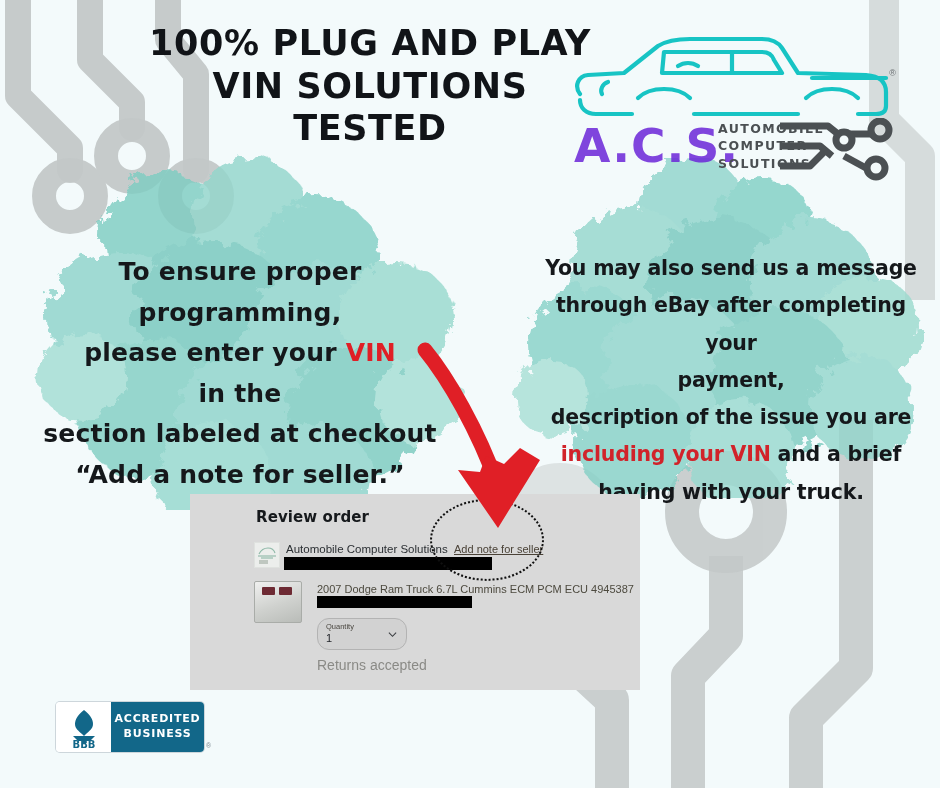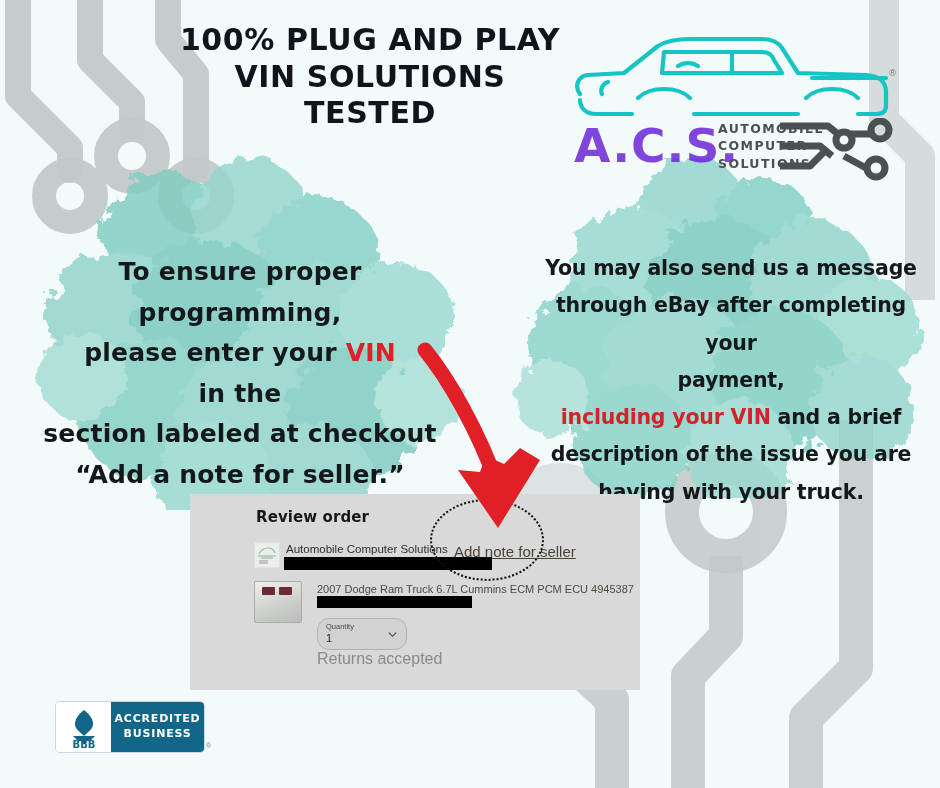--- a/index.html
+++ b/index.html
@@ -16,21 +16,21 @@
 
   
   .splash{position:absolute;pointer-events:none;}
 
   
   .headline{
     position:absolute;left:110px;top:22px;width:520px;
     text-align:center;
     font-family:"DejaVu Sans",sans-serif;
     font-weight:bold;
-    font-size:30px;
+    font-size:35px;
     line-height:1.22;
     letter-spacing:0.6px;
     color:#111418;
   }
   .headline div{white-space:nowrap;}
 
   
   .logo{position:absolute;left:566px;top:32px;width:336px;height:140px;}
   .logo-acs{
     position:absolute;left:8px;top:86px;
@@ -84,21 +84,21 @@
   .seller-avatar{
     position:absolute;left:0;top:1px;width:26px;height:26px;
     background:#eceeec;border:1px solid #dfe2df;box-sizing:border-box;
   }
   .seller-name{
     position:absolute;left:32px;top:2px;
     font-size:11.5px;color:#2b2f33;white-space:nowrap;
   }
   .add-note{
     position:absolute;left:200px;top:2px;
-    font-size:15px;color:#4a4237;text-decoration:underline;white-space:nowrap;
+    font-size:11px;color:#4a4237;text-decoration:underline;white-space:nowrap;
   }
   .redact1{
     position:absolute;left:30px;top:16px;width:208px;height:13px;background:#000;
   }
   .prod-img{
     position:absolute;left:64px;top:87px;width:48px;height:42px;
     background:linear-gradient(160deg,#f0f0ef 0%,#cfd1ce 55%,#b9bcb8 100%);
     border:1px solid #a9aca8;box-sizing:border-box;border-radius:2px;
   }
   .prod-conn{position:absolute;top:5px;width:13px;height:8px;background:#6d2a33;border-radius:1px;}
@@ -110,21 +110,21 @@
     position:absolute;left:127px;top:102px;width:155px;height:12px;background:#000;
   }
   .qty{
     position:absolute;left:127px;top:124px;width:90px;height:32px;
     background:#d2d2d2;border:1px solid #b3b3b3;border-radius:12px;box-sizing:border-box;
   }
   .qty-label{position:absolute;left:8px;top:3px;font-size:7.5px;color:#4a4740;}
   .qty-value{position:absolute;left:8px;top:13px;font-size:11px;color:#22252a;}
   .qty-caret{position:absolute;right:9px;top:11px;width:9px;height:9px;}
   .returns{
-    position:absolute;left:127px;top:156px;font-size:16px;color:#8a8a86;
+    position:absolute;left:127px;top:163px;font-size:14px;color:#8a8a86;
   }
 
   
   .dotcircle{
     position:absolute;left:430px;top:499px;width:110px;height:78px;
     border:2.5px dotted #101010;border-radius:50%;
   }
 
   
   .arrow{position:absolute;left:400px;top:338px;width:190px;height:200px;}
@@ -284,22 +284,22 @@
     <div><span>please enter your </span><span class="hl">VIN</span></div>
     <div>in the</div>
     <div>section labeled at checkout</div>
     <div>“Add a note for seller.”</div>
   </div>
 
   <div class="copy copy-right">
     <div>You may also send us a message</div>
     <div>through eBay after completing your</div>
     <div>payment,</div>
+    <div>description of the issue you are</div>
     <div><span class="hl2">including your VIN</span><span> and a brief</span></div>
-    <div>description of the issue you are</div>
     <div>having with your truck.</div>
   </div>
 
   <div class="panel">
     <div class="panel-title">Review order</div>
 
     <div class="seller-row">
       <div class="seller-avatar">
         <svg width="24" height="24" viewBox="0 0 24 24">
           <g fill="none" stroke="#8fb9a8" stroke-width="1.1">

